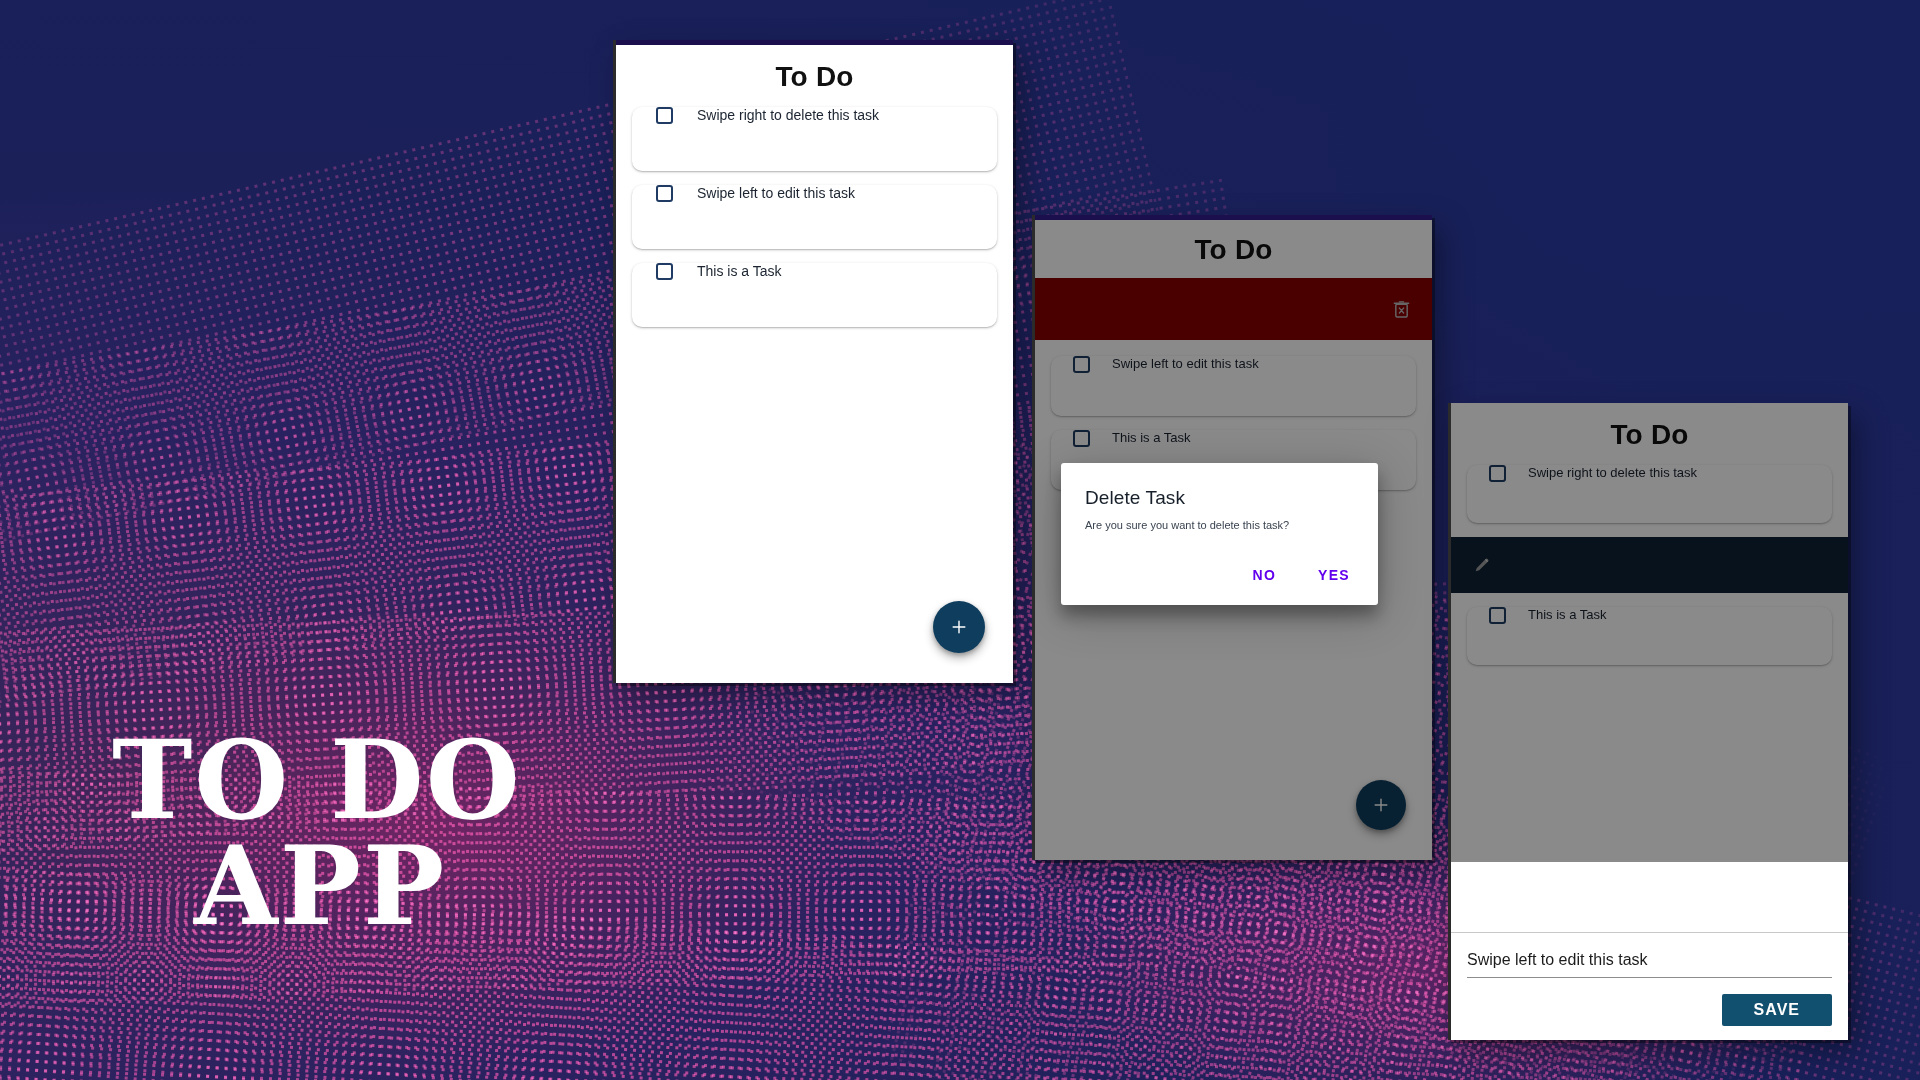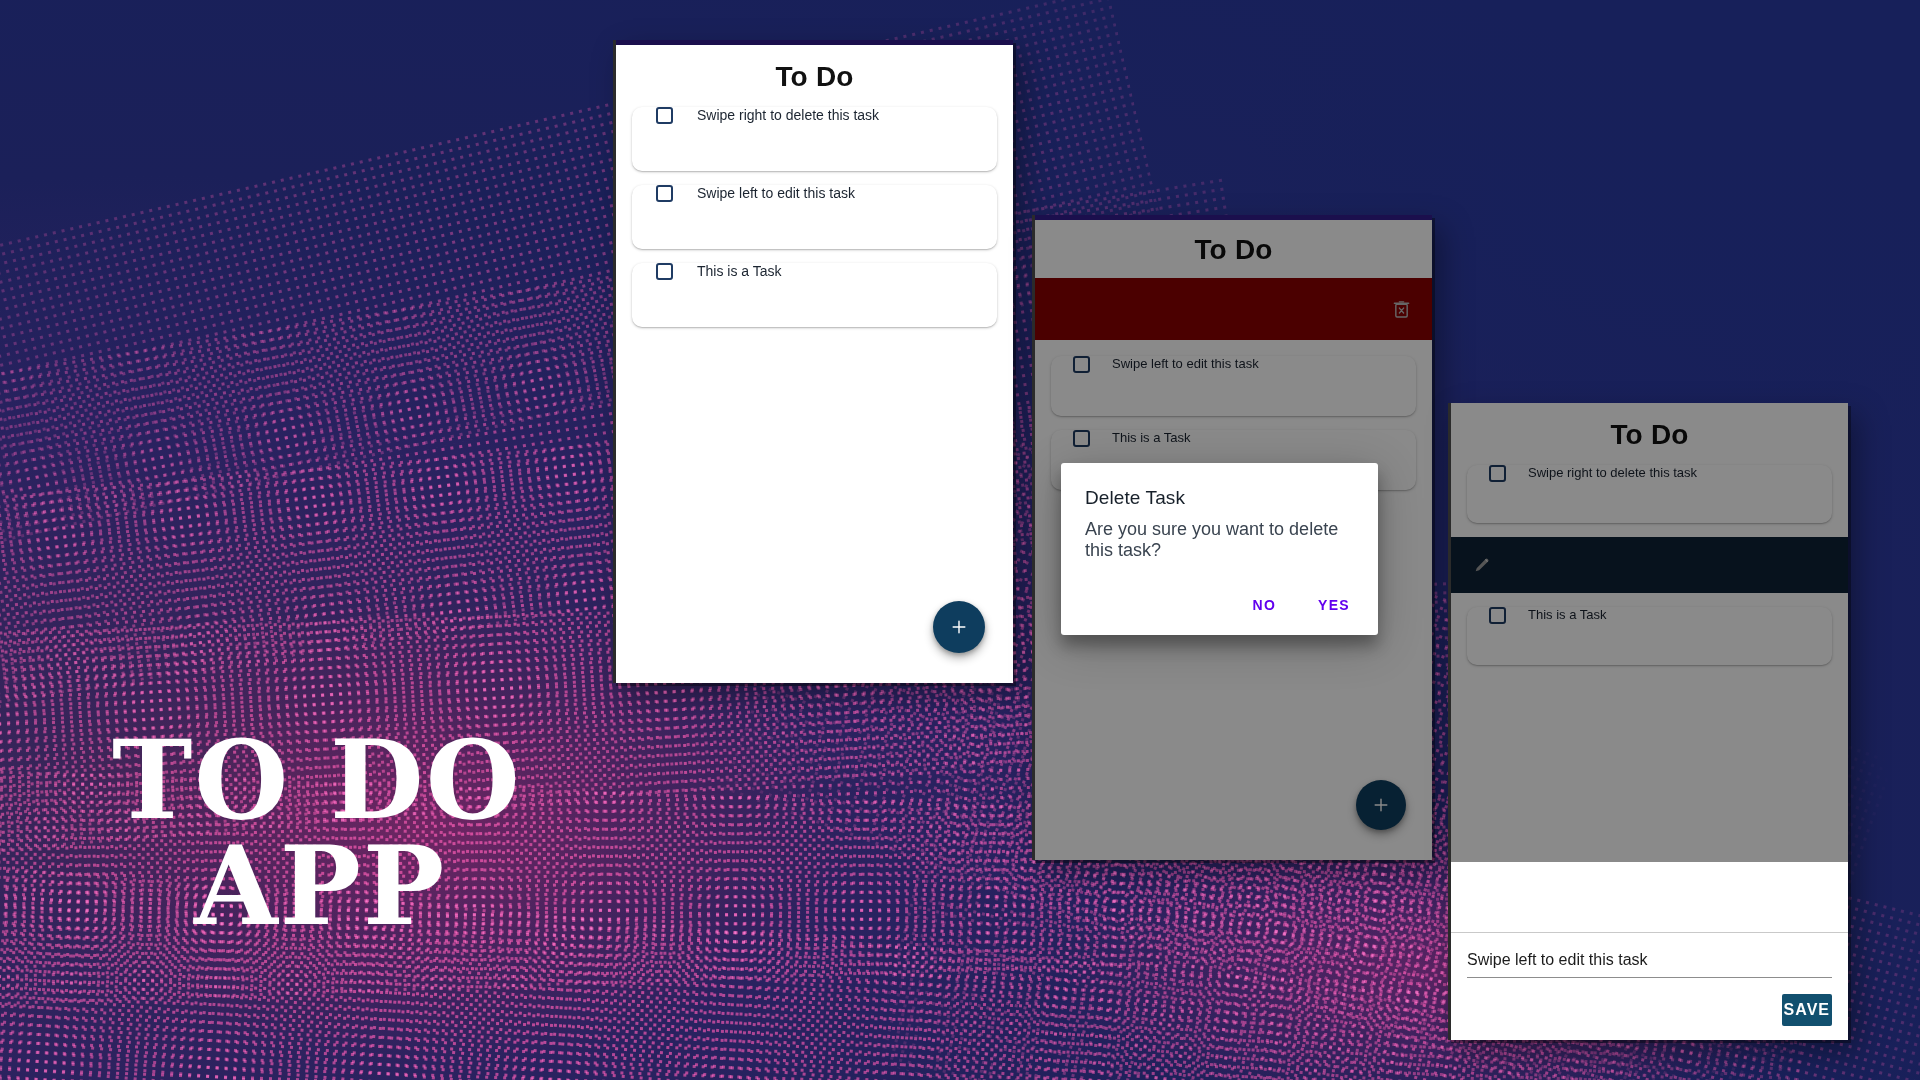--- a/index.html
+++ b/index.html
@@ -202,21 +202,21 @@
     box-shadow:0 11px 15px rgba(0,0,0,.30), 0 9px 46px rgba(0,0,0,.24);
     border-radius:3px;
     left:26px; top:248px; width:317px;
   }
   .dialog-title{
     font-size:19px; font-weight:500; color:#17202a;
     padding:24px 24px 0 24px;
     letter-spacing:.1px;
   }
   .dialog-msg{
-    font-size:18px; color:#3a4450;
+    font-size:11px; color:#3a4450;
     padding:10px 24px 0 24px;
   }
   .dialog-actions{
     display:flex; justify-content:flex-end; gap:22px;
     padding:28px 18px 14px 24px;
   }
   .dialog-btn{
     background:none; border:none;
     color:#6200ee;
     font-family:"Liberation Sans", sans-serif;
@@ -270,21 +270,21 @@
   }
   .edit-actions{ display:flex; justify-content:flex-end; padding-top:16px; }
   .save-btn{
     background:#12506f;
     color:#ffffff;
     border:none;
     font-family:"Liberation Sans", sans-serif;
     font-weight:bold;
     font-size:16px;
     letter-spacing:1px;
-    padding:7px 2px;
+    padding:7px 32px;
     border-radius:2px;
     cursor:pointer;
   }
 </style>
 </head>
 <body>
 
 <div id="stage">
 
   <div class="bg-base"></div>

